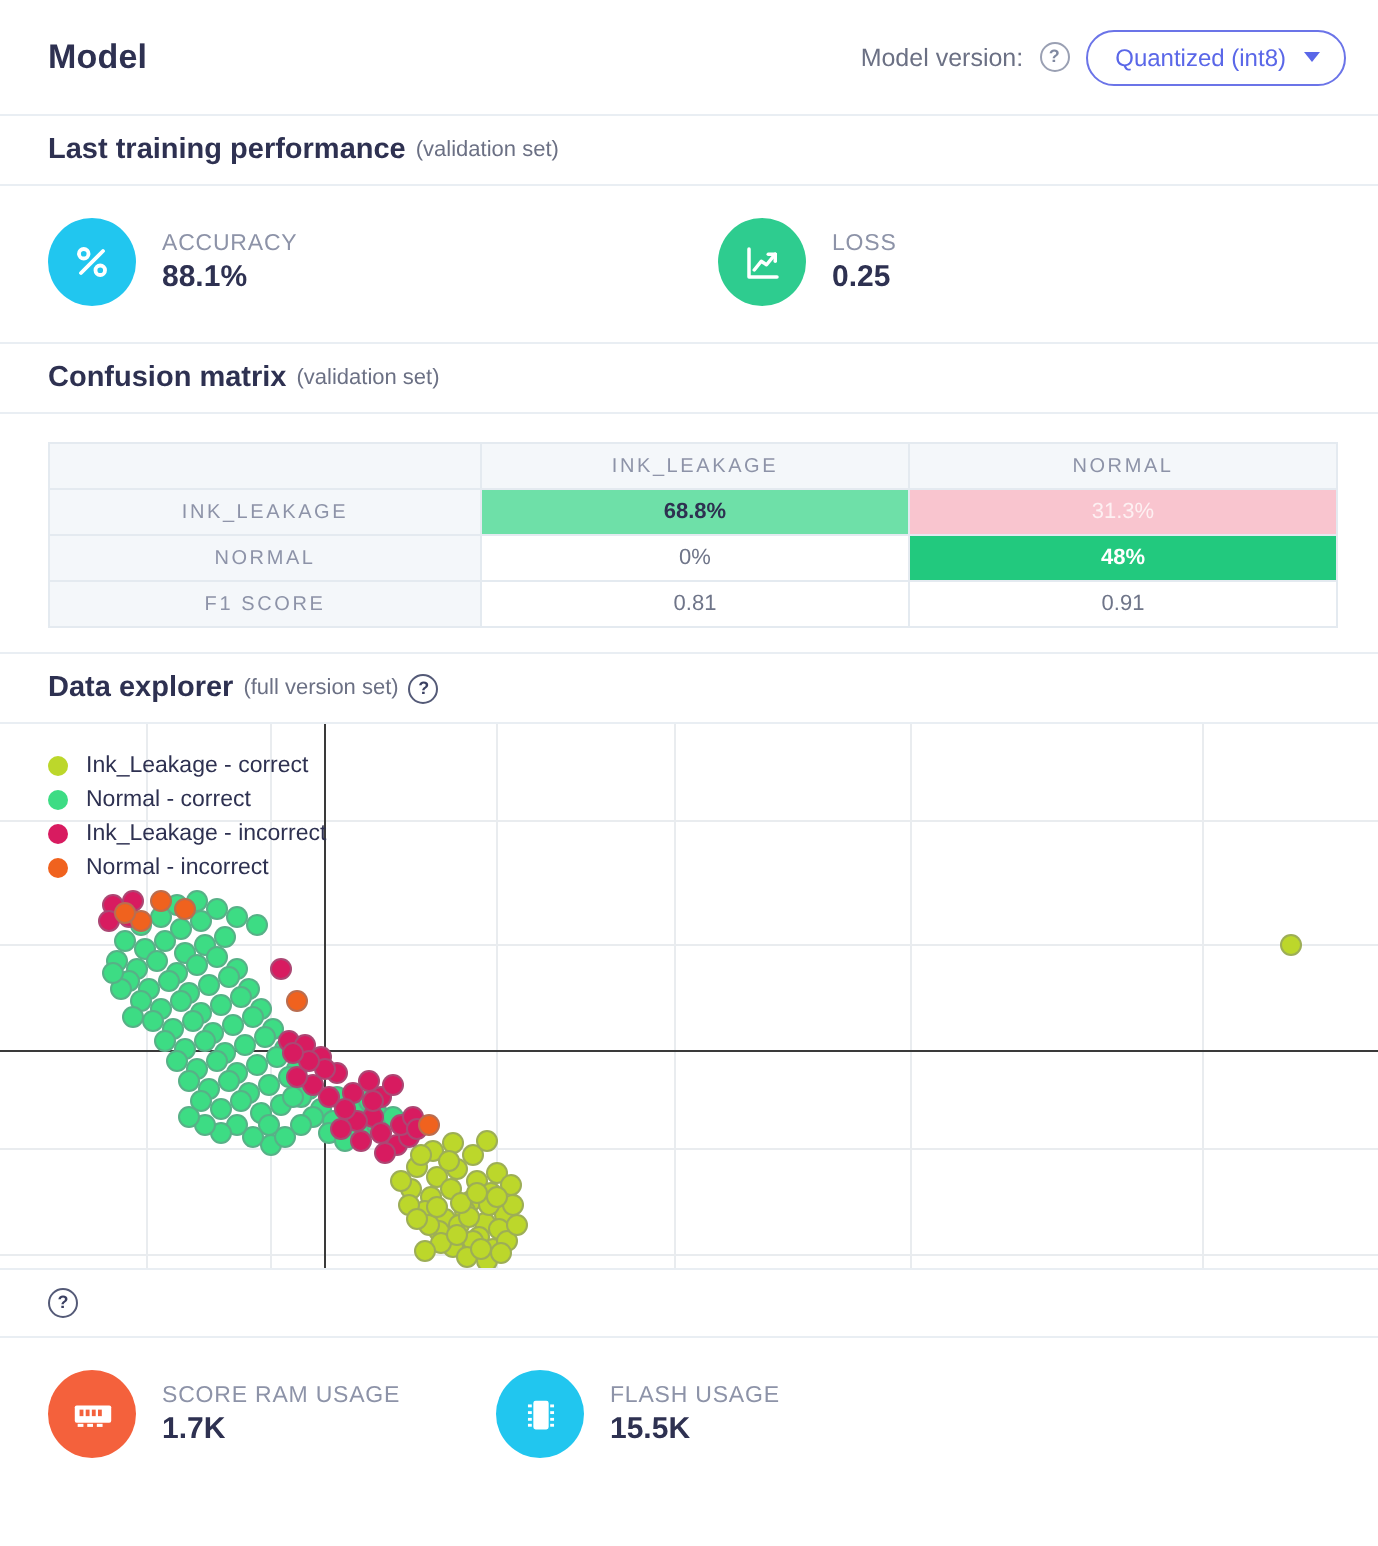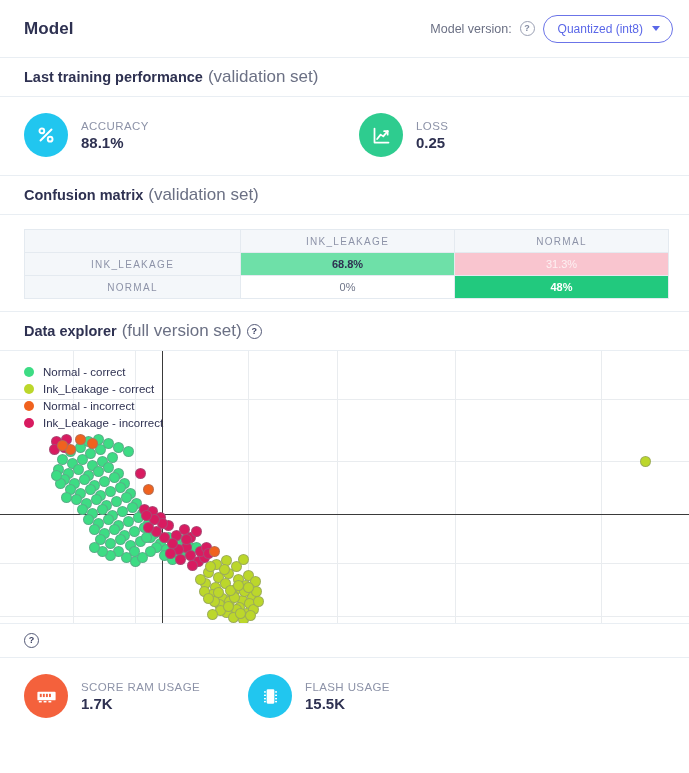--- a/index.html
+++ b/index.html
@@ -96,21 +96,21 @@
     gap: 5px;
     box-sizing: border-box;
     background: #fff;
   }
   .section-title {
     font-size: 14.5px;
     font-weight: bold;
     color: #2e3151;
   }
   .section-sub {
-    font-size: 17px;
+    font-size: 11px;
     color: #6b7084;
   }
 
   
   .metric-row {
     display: flex;
     padding: 16px 24px 18px 24px;
     box-sizing: border-box;
   }
   .metric {
@@ -320,20 +320,25 @@
       <tbody>
         <tr>
           <td class="cm-rowhead">INK_LEAKAGE</td>
           <td class="cm-cell good">68.8%</td>
           <td class="cm-cell bad">31.3%</td>
         </tr>
         <tr>
           <td class="cm-rowhead">NORMAL</td>
           <td class="cm-cell">0%</td>
           <td class="cm-cell best">48%</td>
+        </tr>
+        <tr>
+          <td class="cm-rowhead">F1 SCORE</td>
+          <td class="cm-cell">0.81</td>
+          <td class="cm-cell">0.91</td>
         </tr>
       </tbody>
     </table>
   </div>
 
   <div class="section-head">
     <span class="section-title">Data explorer</span>
     <span class="section-sub">(full version set)</span>
     <span class="help-icon dark">?</span>
   </div>
@@ -533,34 +538,34 @@
         <div class="pt" style="left: 181px; top: 183px; background: rgb(216, 27, 96);"></div>
         <div class="pt" style="left: 75px; top: 83px; background: rgb(240, 98, 30);"></div>
         <div class="pt" style="left: 87px; top: 87px; background: rgb(240, 98, 30);"></div>
         <div class="pt" style="left: 65px; top: 93px; background: rgb(240, 98, 30);"></div>
         <div class="pt" style="left: 57px; top: 89px; background: rgb(240, 98, 30);"></div>
         <div class="pt" style="left: 143px; top: 133px; background: rgb(240, 98, 30);"></div>
         <div class="pt" style="left: 209px; top: 195px; background: rgb(240, 98, 30);"></div>
       </div>
     <div class="legend" id="chart-legend">
         <div class="legend-item">
+          <span class="legend-dot" style="background: rgb(188, 215, 43);"></span>
+          <span class="legend-text">Ink_Leakage - correct</span>
+        </div>
+        <div class="legend-item">
           <span class="legend-dot" style="background: rgb(61, 220, 132);"></span>
           <span class="legend-text">Normal - correct</span>
         </div>
         <div class="legend-item">
-          <span class="legend-dot" style="background: rgb(188, 215, 43);"></span>
-          <span class="legend-text">Ink_Leakage - correct</span>
+          <span class="legend-dot" style="background: rgb(216, 27, 96);"></span>
+          <span class="legend-text">Ink_Leakage - incorrect</span>
         </div>
         <div class="legend-item">
           <span class="legend-dot" style="background: rgb(240, 98, 30);"></span>
           <span class="legend-text">Normal - incorrect</span>
-        </div>
-        <div class="legend-item">
-          <span class="legend-dot" style="background: rgb(216, 27, 96);"></span>
-          <span class="legend-text">Ink_Leakage - incorrect</span>
         </div>
       </div>
   </div>
 
   <div class="section-head">
     <span class="help-icon dark">?</span>
   </div>
 
   <div class="metric-row">
     <div class="metric" style="width:224px">

